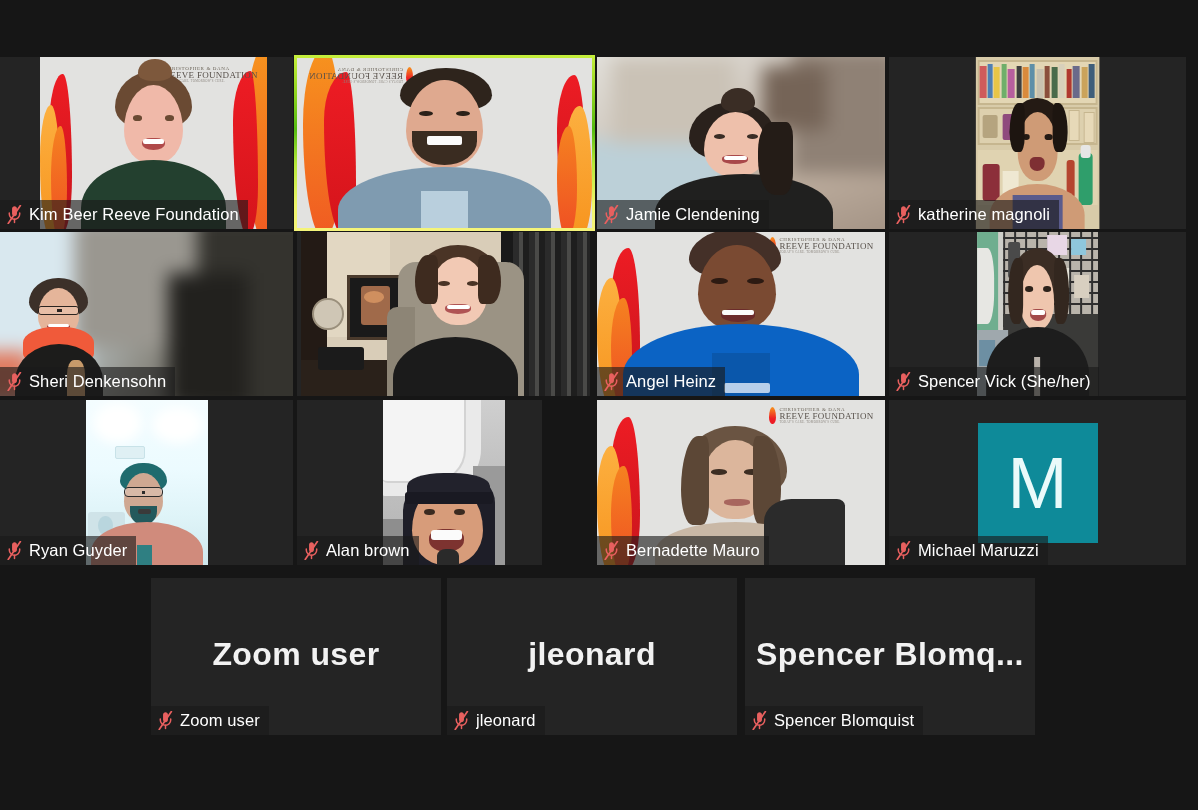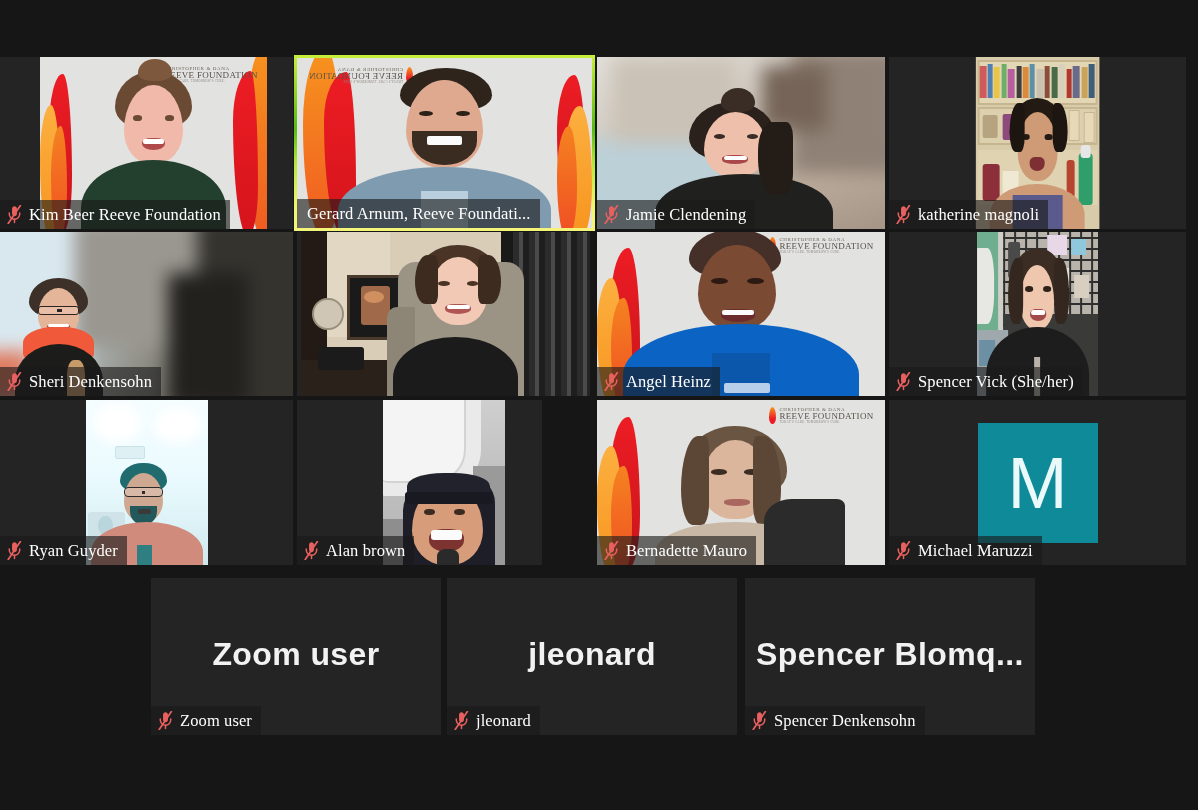--- a/index.html
+++ b/index.html
@@ -68,21 +68,21 @@
 
   
   .label{
     position:absolute; left:0; bottom:0; z-index:8;
     display:flex; align-items:center; gap:7px;
     height:29px; padding:0 9px 0 7px;
     background:rgba(26,26,26,.62);
     color:#fff; font-size:16.5px; letter-spacing:.1px;
     white-space:nowrap; max-width:100%;
   }
-  .label .nm{ overflow:hidden; text-overflow:ellipsis;font-family:Liberation Serif, serif; }
+  .label .nm{ overflow:hidden; text-overflow:ellipsis; }
   .label.nomic{ padding-left:10px; }
 
   
   .micmute{ width:15px; height:19px; flex:none; position:relative; display:block; }
 
   
   .avatar{ position:absolute; left:50%; top:50%; transform:translate(-50%,-50%);
      width:120px; height:120px; display:flex; align-items:center; justify-content:center;
      color:#eafafa; font-size:72px; font-weight:400; line-height:1;
      font-family:"Liberation Sans", sans-serif; }
@@ -164,23 +164,20 @@
         </div>
         <div class="hair" style="left:35%; top:6%; width:31%; height:26%; background:#2e241c;"></div>
         <div class="head" style="left:37%; top:13%; width:26%; height:52%; background:#dfa98f;"></div>
         <div style="position:absolute;left:41.5%;top:31%;width:4.5%;height:3%;background:#2b2119;border-radius:50%;"></div>
         <div style="position:absolute;left:54%;top:31%;width:4.5%;height:3%;background:#2b2119;border-radius:50%;"></div>
         <div style="position:absolute;left:39%;top:43%;width:22%;height:20%;background:#3a2c21;border-radius:0 0 50% 50%/0 0 70% 70%;"></div>
         <div style="position:absolute;left:44%;top:46%;width:12%;height:5%;background:#fbfbfb;border-radius:2px;"></div>
         <div class="shoulders" style="left:14%; bottom:0; width:72%; height:36%; background:#7f9bb0;"></div>
         <div style="position:absolute;left:42%;bottom:0;width:16%;height:22%;background:#b9cfdd;"></div>
       </div>
-    </div>
-    <div class="label nomic" style="left:3px; bottom:3px;">
-      <span class="nm">Gerard Arnum, Reeve Foundati...</span>
     </div>
   </div>
 
   <div class="tile" style="left:597px; top:57px; width:288px; height:172px;">
     <div class="vid">
       <div class="bg">
         <div class="blurwrap">
           <div style="position:absolute;inset:0;background:linear-gradient(160deg,#e7e7e3 0%,#cfc7bd 40%,#b9a99a 70%,#9b8b7d 100%);"></div>
           <div style="position:absolute;left:0;bottom:0;width:46%;height:52%;background:#bcd0d8;"></div>
           <div style="position:absolute;left:14%;top:10%;width:34%;height:40%;background:#cac2b6;"></div>
@@ -523,17 +520,17 @@
       <span class="nm">jleonard</span>
     </div>
   </div>
 
   <div class="tile" style="left:745px; top:578px; width:290px; height:157px;">
     <div class="bigname">Spencer  Blomq...</div>
     <div class="label">
       <svg class="micmute">
           <use href="#ico-mic-muted"></use>
         </svg>
-      <span class="nm">Spencer Denkensohn</span>
+      <span class="nm">Spencer Blomquist</span>
     </div>
   </div>
 
 </div>
 
 </body></html>

